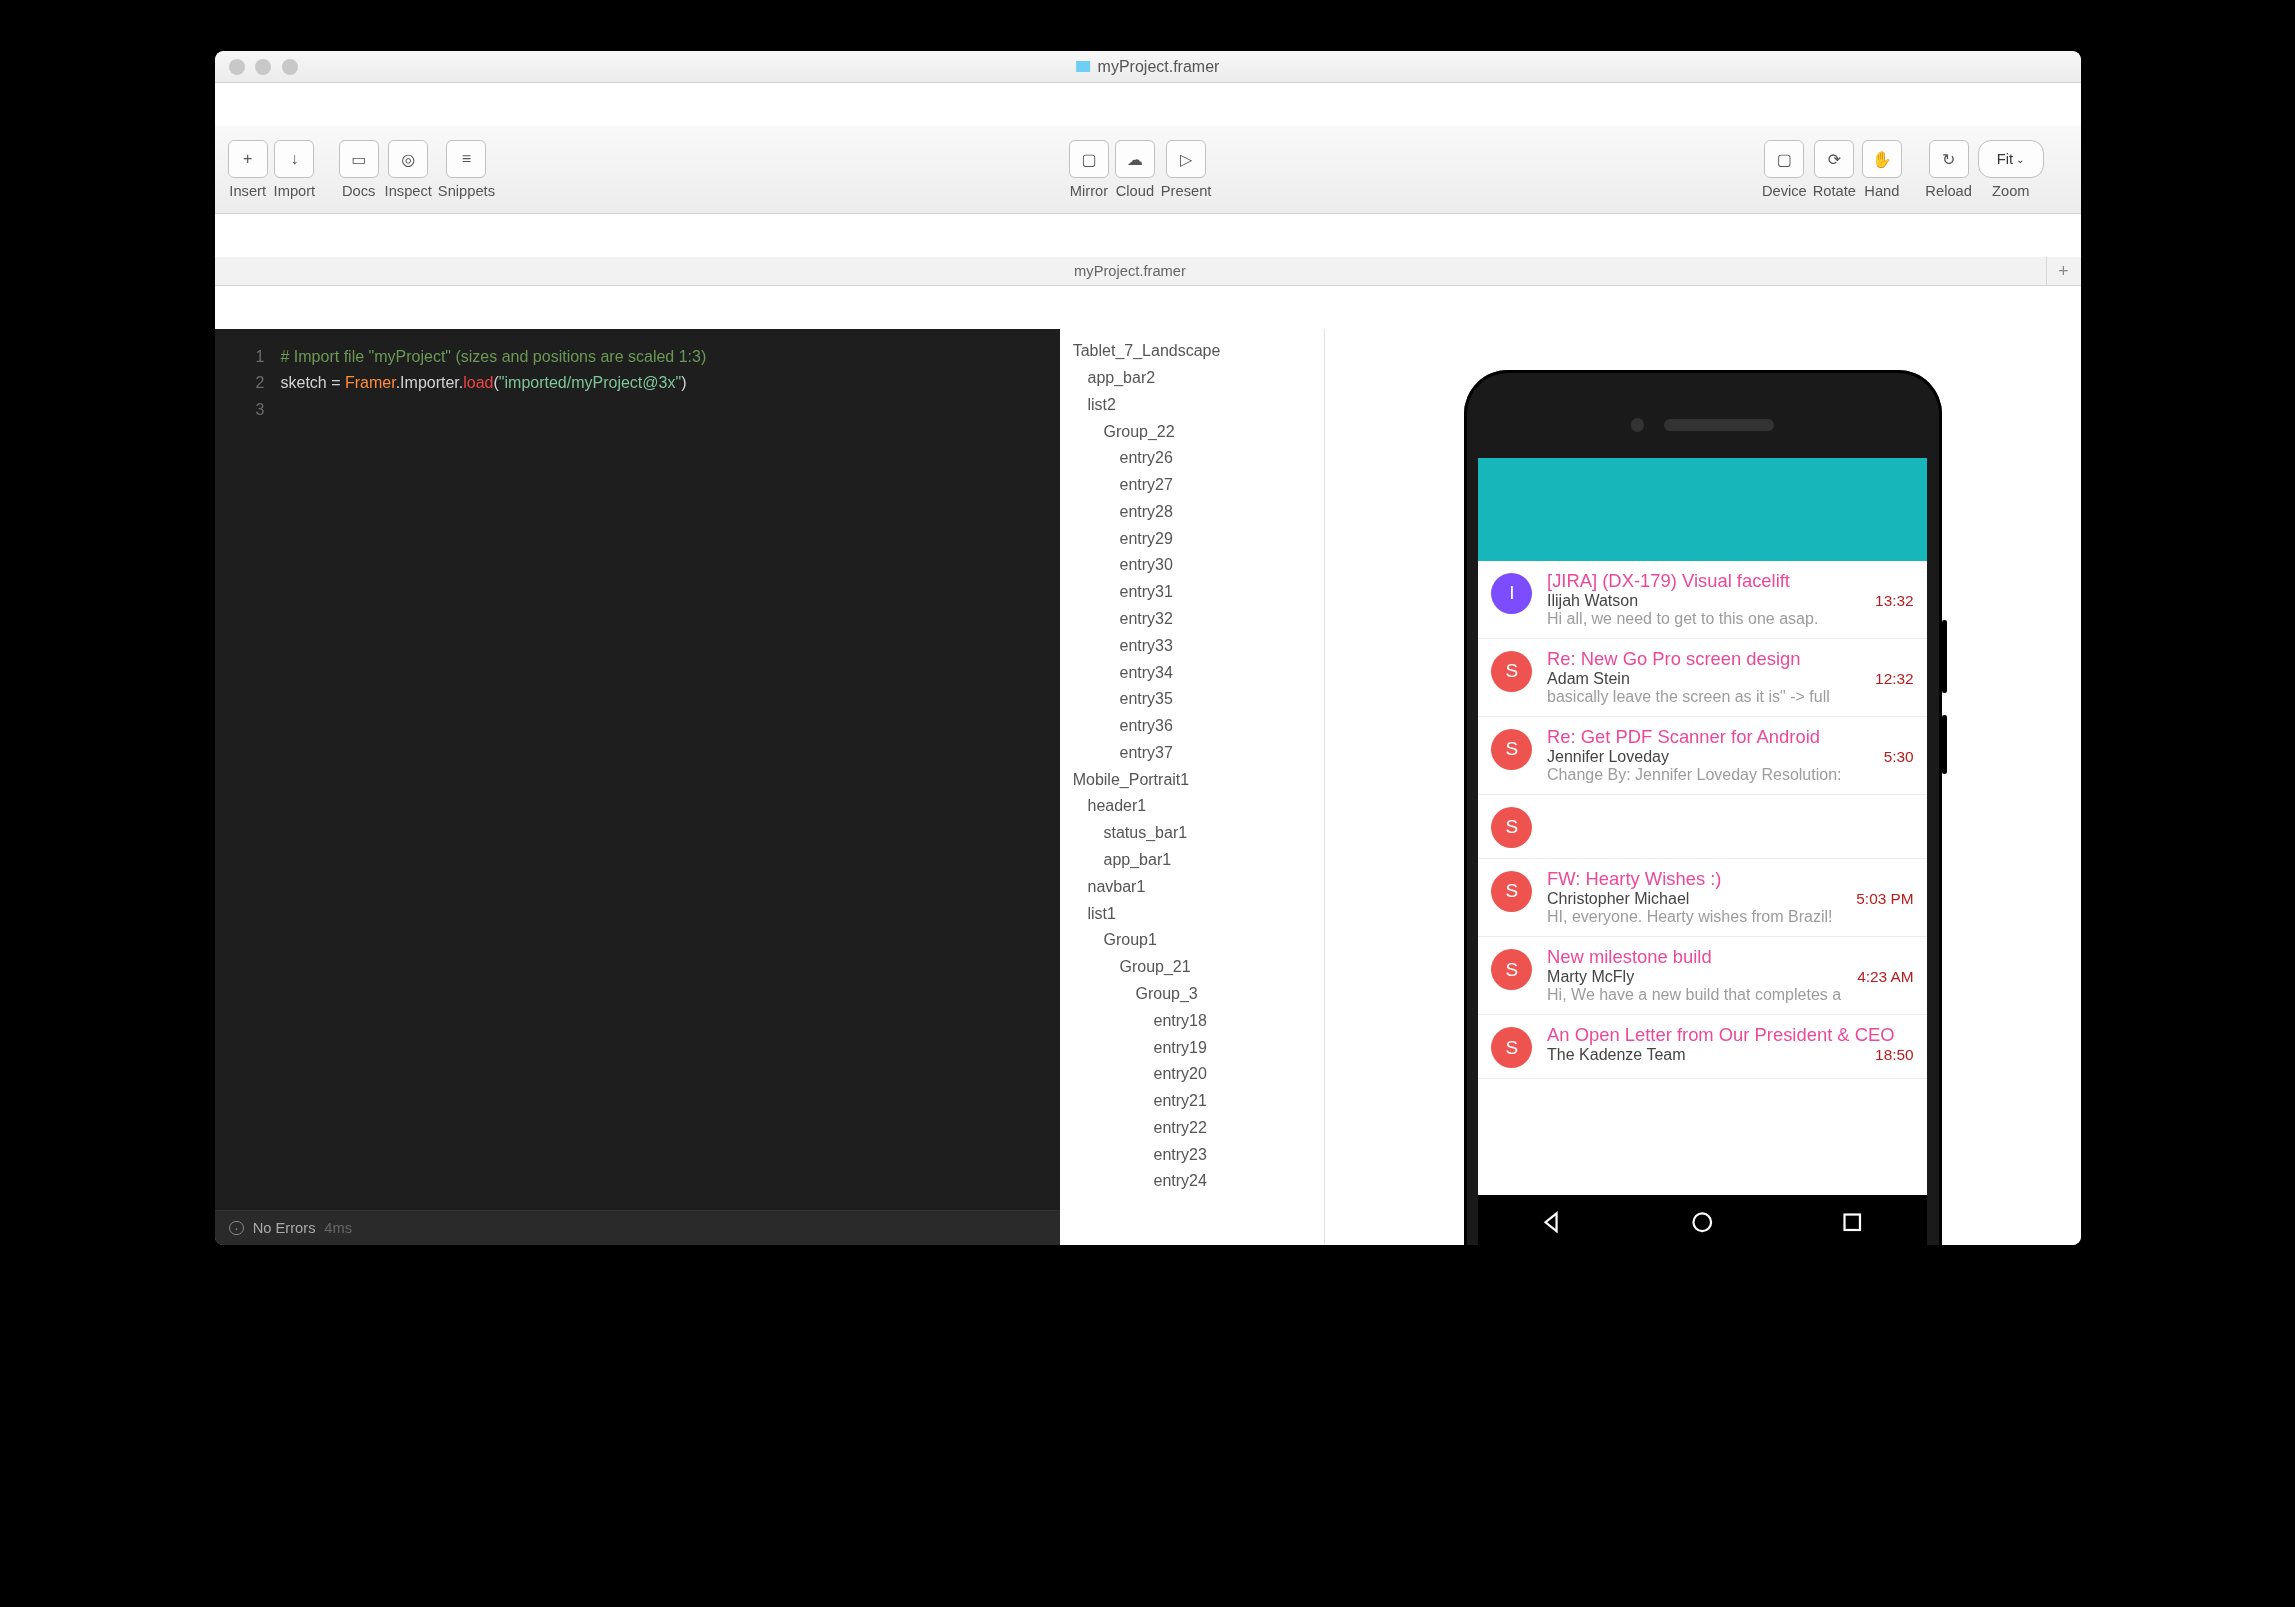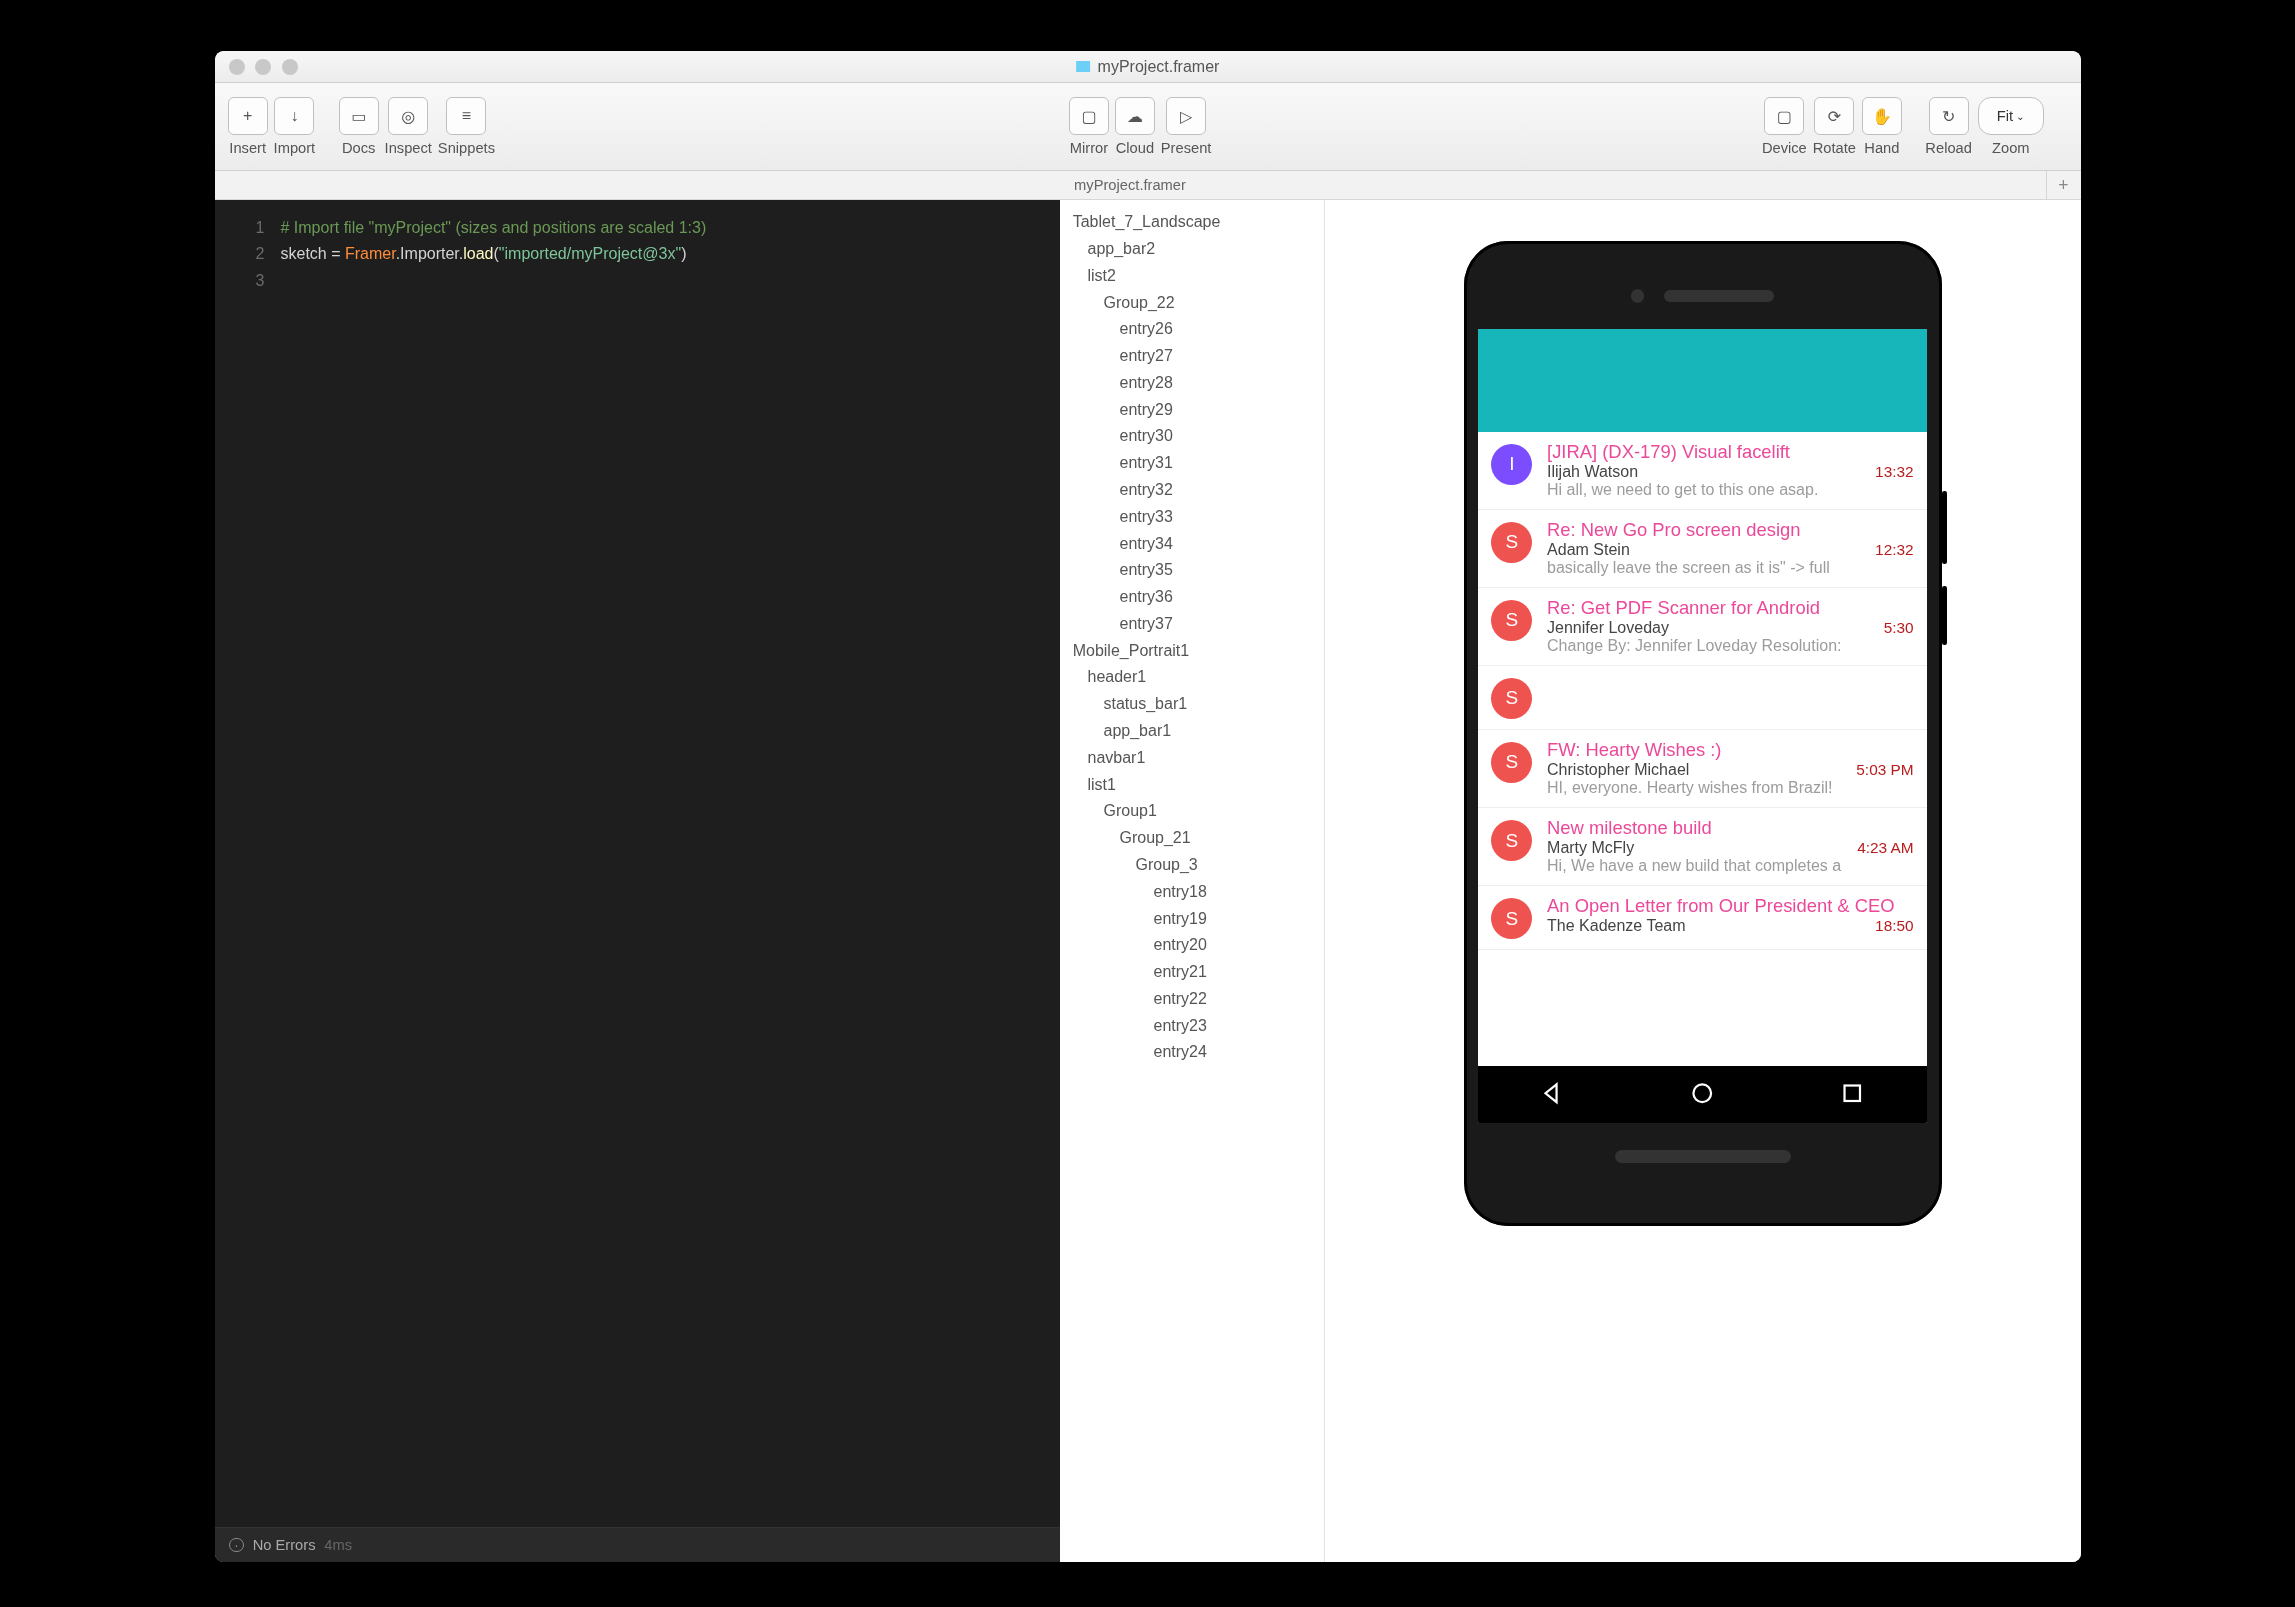--- a/index.html
+++ b/index.html
@@ -1,17 +1,17 @@
 <!DOCTYPE html>
 <html style="font-size:11.8px"><head>
 <meta charset="utf-8">
 <style>
 * { box-sizing: border-box; margin: 0; padding: 0; font-family: -apple-system, BlinkMacSystemFont, "Helvetica Neue", Arial, sans-serif; }
 body { background: #000; width: 2295px; height: 1608px; display: flex; align-items: flex-start; justify-content: center; padding-top: 51px; }
-.window { width: 1866px; height: 1511px; background: #fff; border-radius: 8.8px; box-shadow: 0 14.7px 59px rgba(0,0,0,0.6); overflow: hidden; display: flex; flex-direction: column; }
+.window { width: 1866px; height: 1194px; background: #fff; border-radius: 8.8px; box-shadow: 0 14.7px 59px rgba(0,0,0,0.6); overflow: hidden; display: flex; flex-direction: column; gap: 43px; }
 
 
 .titlebar { height: 32px; background: linear-gradient(#f7f7f7,#ececec); display: flex; align-items: center; position: relative; border-bottom: 0.7px solid #d0d0d0; }
 .traffic { display: flex; gap: 10.3px; padding-left: 14.7px; }
 .traffic span { width: 16px; height: 16px; border-radius: 50%; background: #c8c8c8; display: inline-block; }
 .titlebar-center { position: absolute; left: 50%; transform: translateX(-50%); display: flex; align-items: center; gap: 7.3px; font-size: 16px; color: #555; }
 .file-icon { width: 14.7px; height: 11.8px; background: #6dcff6; display: inline-block; }
 
 
 .toolbar { height: 88px; background: linear-gradient(#f9f9f9,#ececec); border-bottom: 0.7px solid #cfcfcf; display: flex; align-items: center; padding: 0 13.2px; }
@@ -29,21 +29,21 @@
 
 .main { flex: 1; display: flex; overflow: hidden; }
 
 
 .editor { width: 845px; background: #1e1e1e; color: #d4d4d4; font-family: "SF Mono", Menlo, Consolas, monospace; font-size: 16px; display: flex; flex-direction: column; }
 .editor-lines { flex: 1; display: flex; padding-top: 14.7px; }
 .gutter { width: 66px; text-align: right; padding-right: 16px; color: #6b6b6b; line-height: 26.5px; }
 .code { flex: 1; line-height: 26.5px; }
 .cmt { color: #6a9955; }
 .kw { color: #ff8c3a; }
-.fn { color: #fef9c3; }
+.fn { color: #ef4444; }
 .str { color: #7ec699; }
 .statusbar { height: 35px; background: #2a2a2a; border-top: 0.7px solid #333; display: flex; align-items: center; padding: 0 14.7px; color: #aaa; font-size: 14.7px; gap: 8.8px; }
 .status-icon { width: 14.7px; height: 14.7px; border: 1.5px solid #888; border-radius: 50%; position: relative; }
 .status-icon::after { content:'·'; position:absolute; left:50%; top:50%; transform:translate(-50%,-52%); color:#888; }
 
 
 .tree { width: 265px; background: #fff; border-right: 0.7px solid #e2e2e2; padding: 8.8px 0; font-size: 16px; color: #555; overflow: hidden; }
 .tree .node { padding: 4.4px 13.2px; white-space: nowrap; }
 .ind1 { padding-left: 28px !important; }
 .ind2 { padding-left: 44px !important; }

